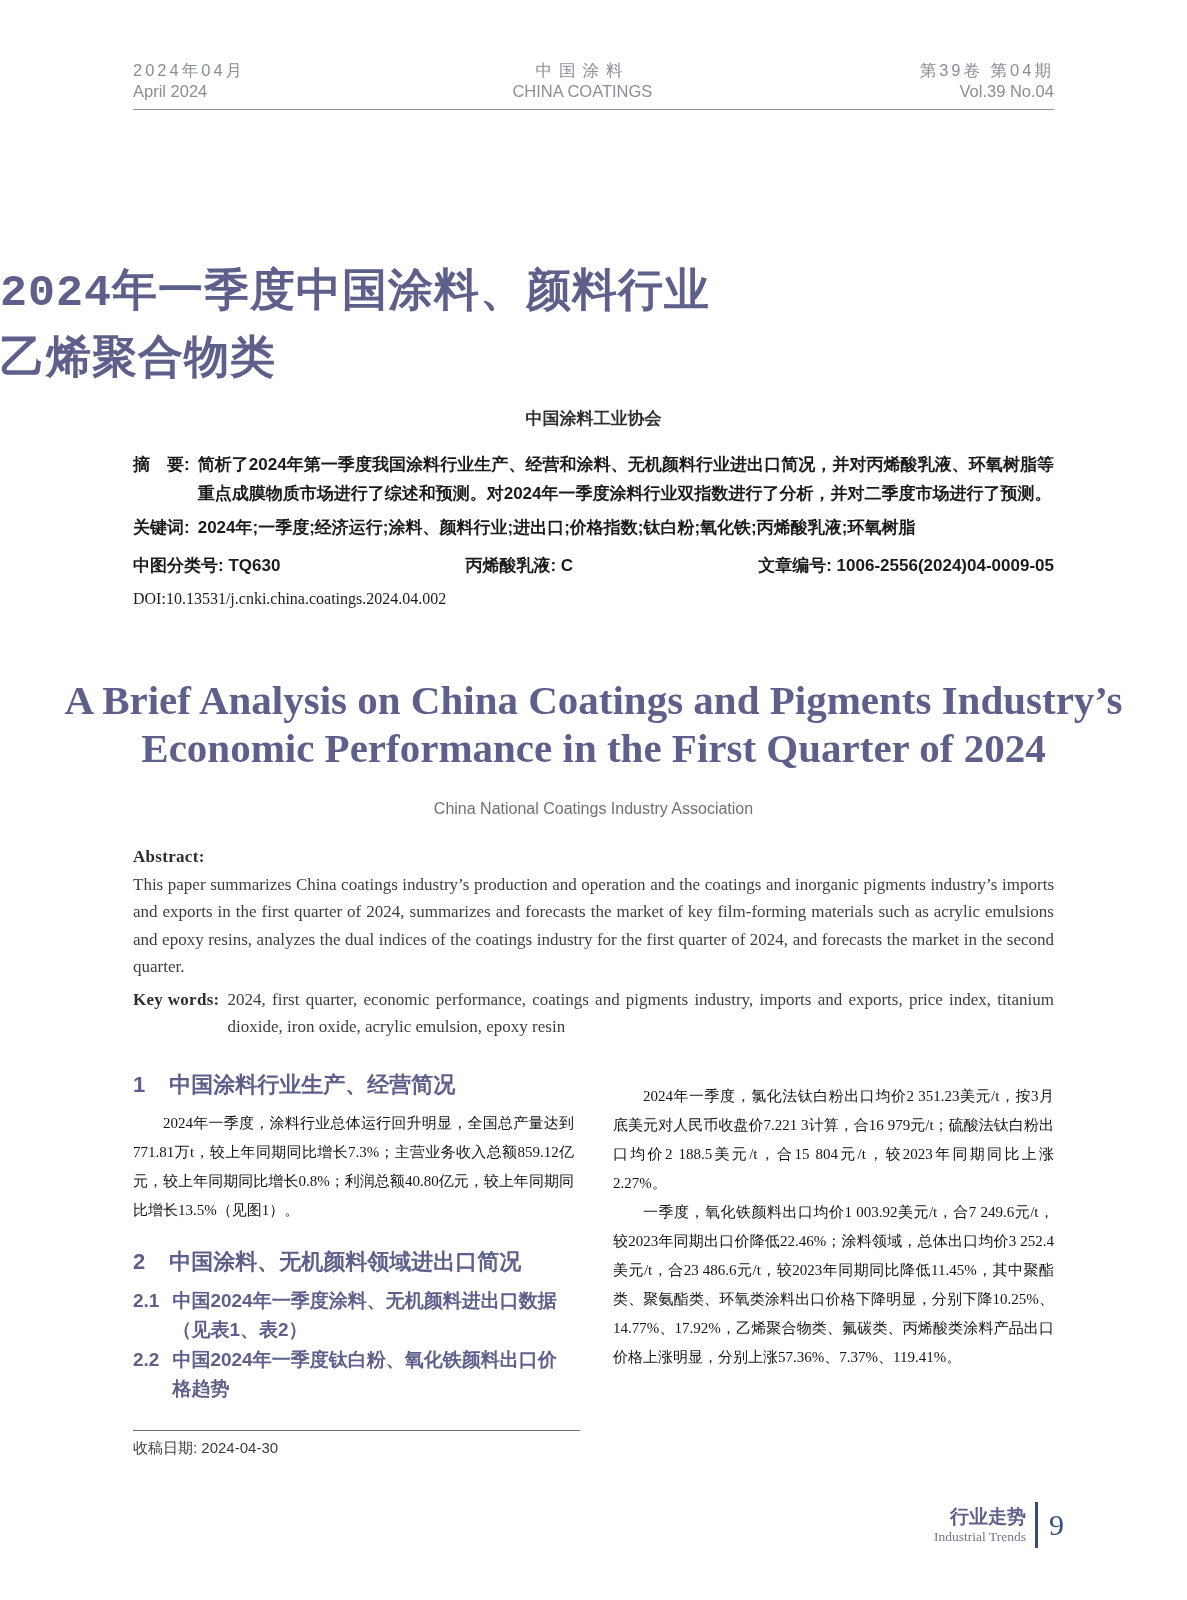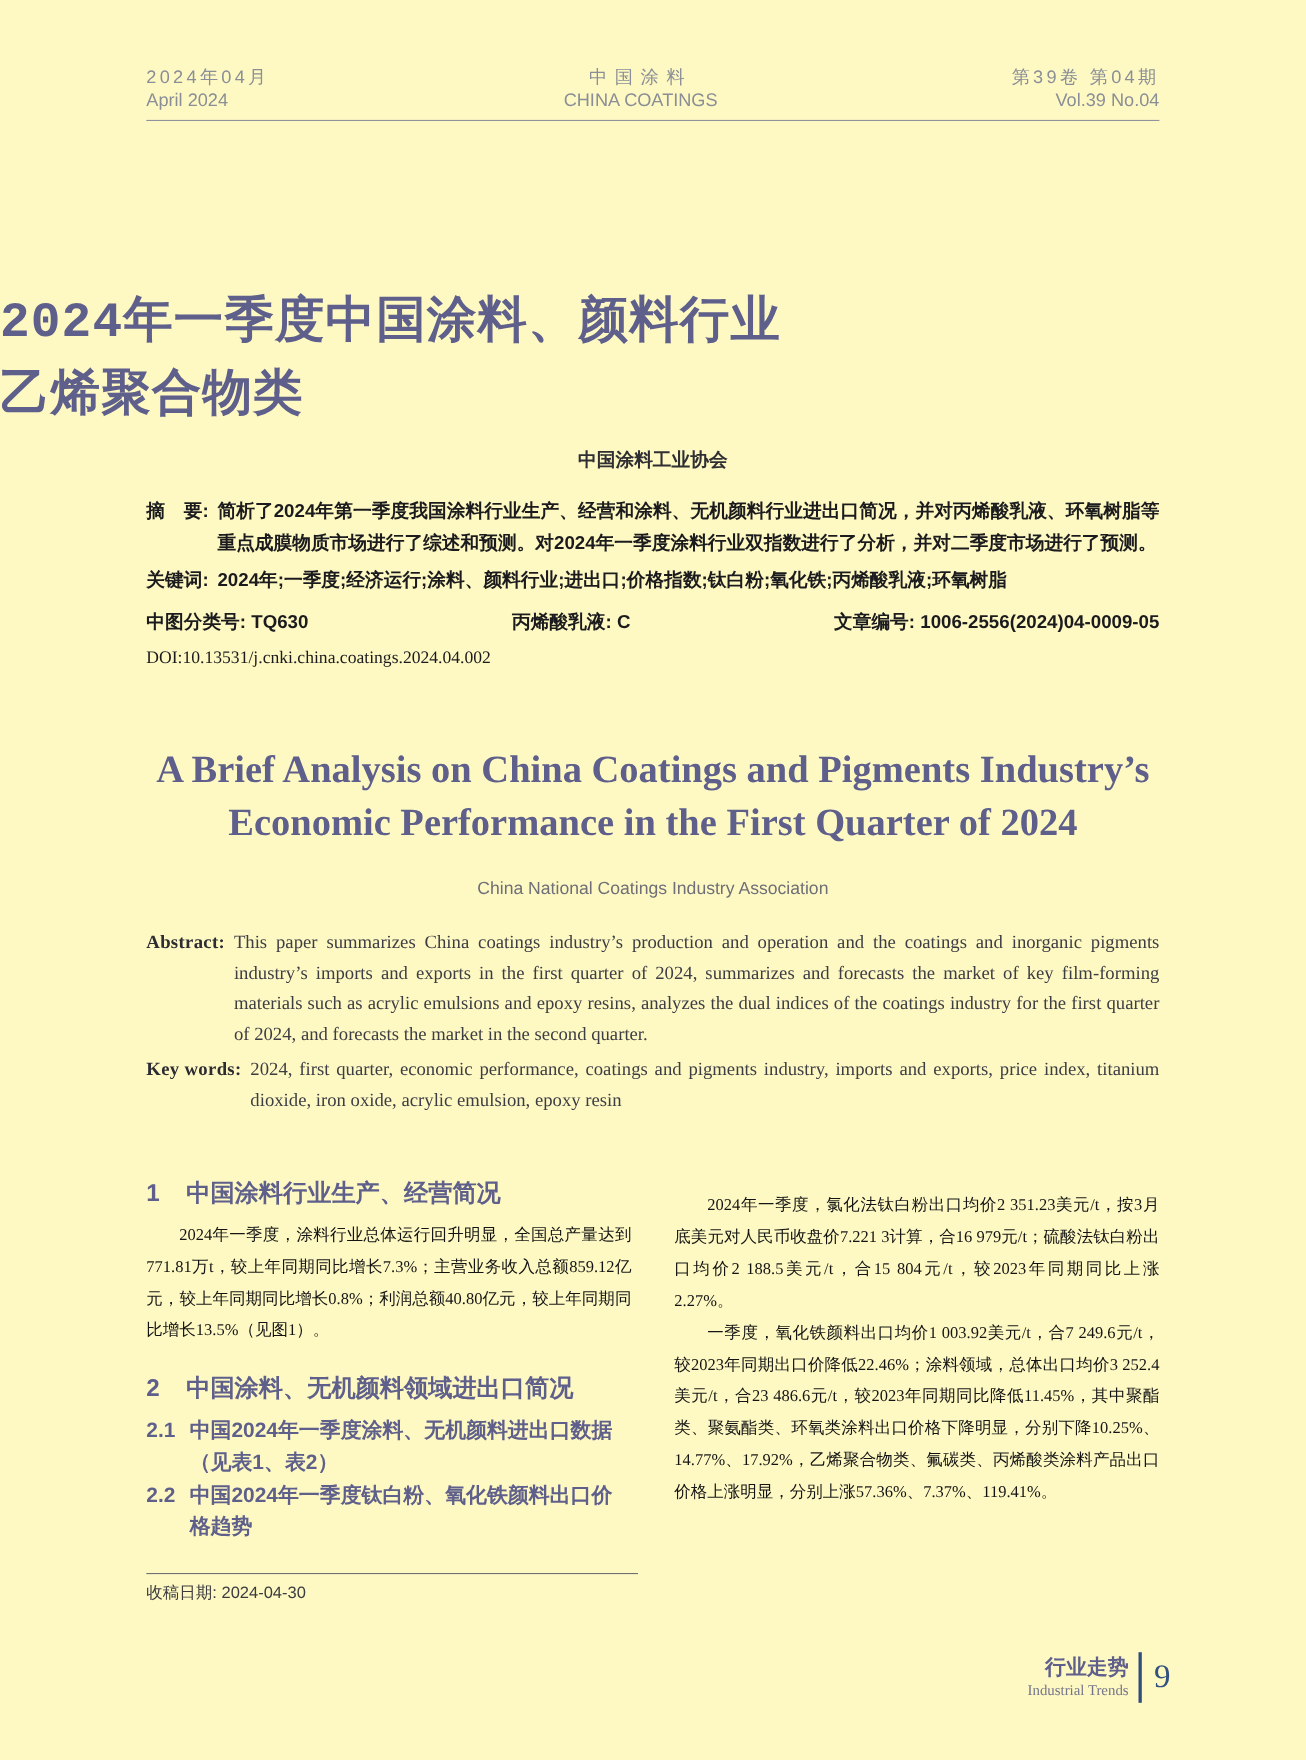--- a/index.html
+++ b/index.html
@@ -1,18 +1,18 @@
 <!DOCTYPE html>
 <html><head>
 <meta charset="utf-8">
 <style>
   html,body { margin:0; padding:0; background:#e8e8e8; }
   .page {
     position:relative; width:1187px; height:1600px; margin:0 auto;
-    background:#fef9c3; overflow:hidden;
+    background:#ffffff; overflow:hidden;
     font-family:"Liberation Serif","DejaVu Serif",serif; color:#141414;
   }
 
   
   .jheader {
     position:absolute; left:133px; top:60px; width:921px;
     display:flex; justify-content:space-between; align-items:flex-end;
     padding-bottom:7px; border-bottom:1.5px solid #8f939b;
     font-family:"Liberation Sans","DejaVu Sans",sans-serif;
     font-size:16.5px; line-height:21px; color:#8a8e96;
@@ -51,35 +51,35 @@
   }
   .doi-row {
     margin-top:13px; font-family:"Liberation Serif","DejaVu Serif",serif;
     font-weight:normal; font-size:16px; color:#1b1b1e;
   }
 
   
   .en-title {
     position:absolute; left:0; top:676px; width:100%; text-align:center;
     font-family:"Liberation Serif","DejaVu Serif",serif; font-weight:bold;
-    font-size:35px; line-height:48px; color:#5e5f8a;
+    font-size:41px; line-height:48px; color:#5e5f8a;
   }
   .author-en {
     position:absolute; left:0; top:800px; width:100%; text-align:center;
     font-family:"Liberation Sans","DejaVu Sans",sans-serif;
     font-size:16px; color:#6f6f78;
   }
 
   
   .meta-en {
     position:absolute; left:133px; top:843px; width:921px;
     font-size:17px; line-height:27.5px; color:#3d3d44;
   }
   .meta-en .hlabel { font-weight:bold; color:#2c2c33; letter-spacing:0.3px; }
-  .abstract-en { margin-bottom:5px; }
+  .abstract-en { margin-bottom:5px;flex-direction:column; }
 
   
   .body-cols {
     position:absolute; left:133px; top:1062px; width:921px;
     display:flex; gap:39px;
   }
   .colL, .colR { width:441px; }
   .colR { padding-top:20px; }
   .h-main {
     display:flex; margin:8px 0 9px;

